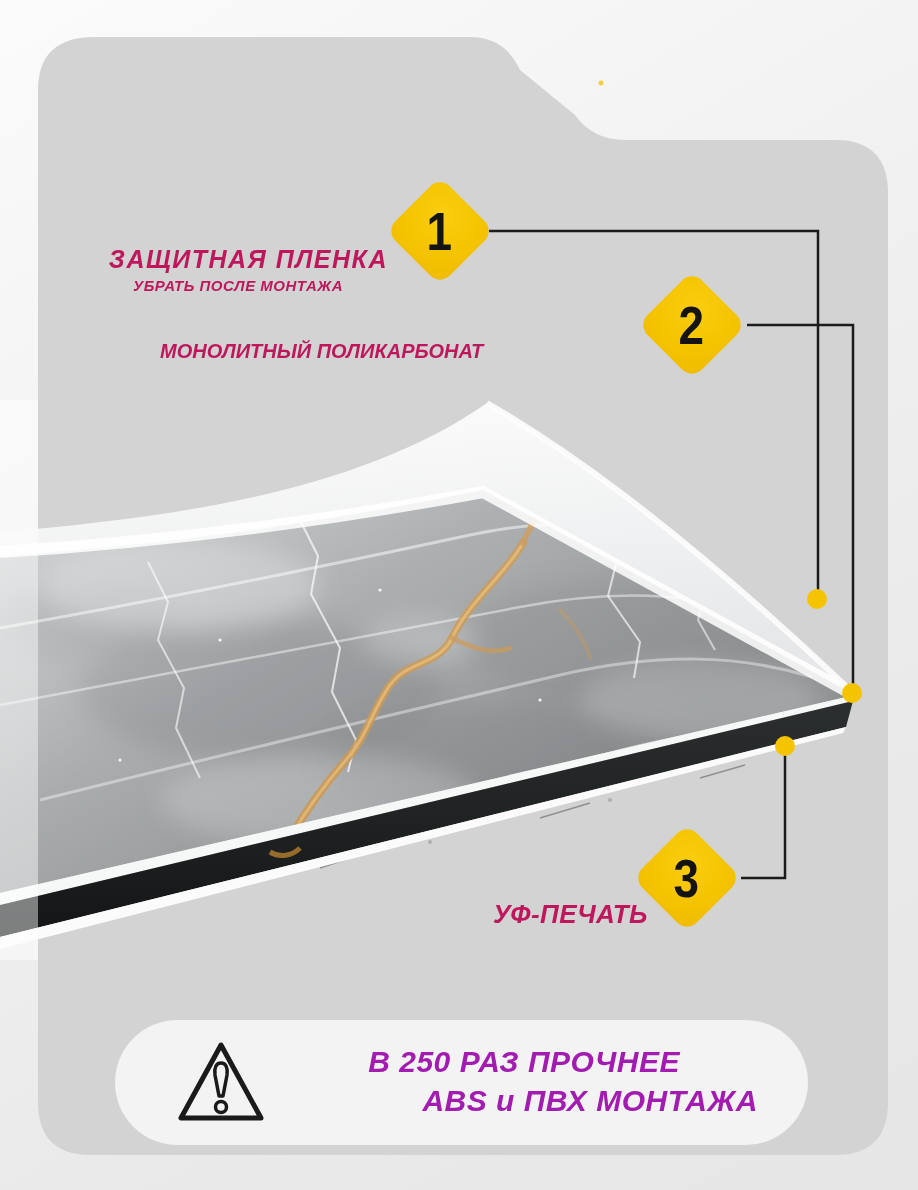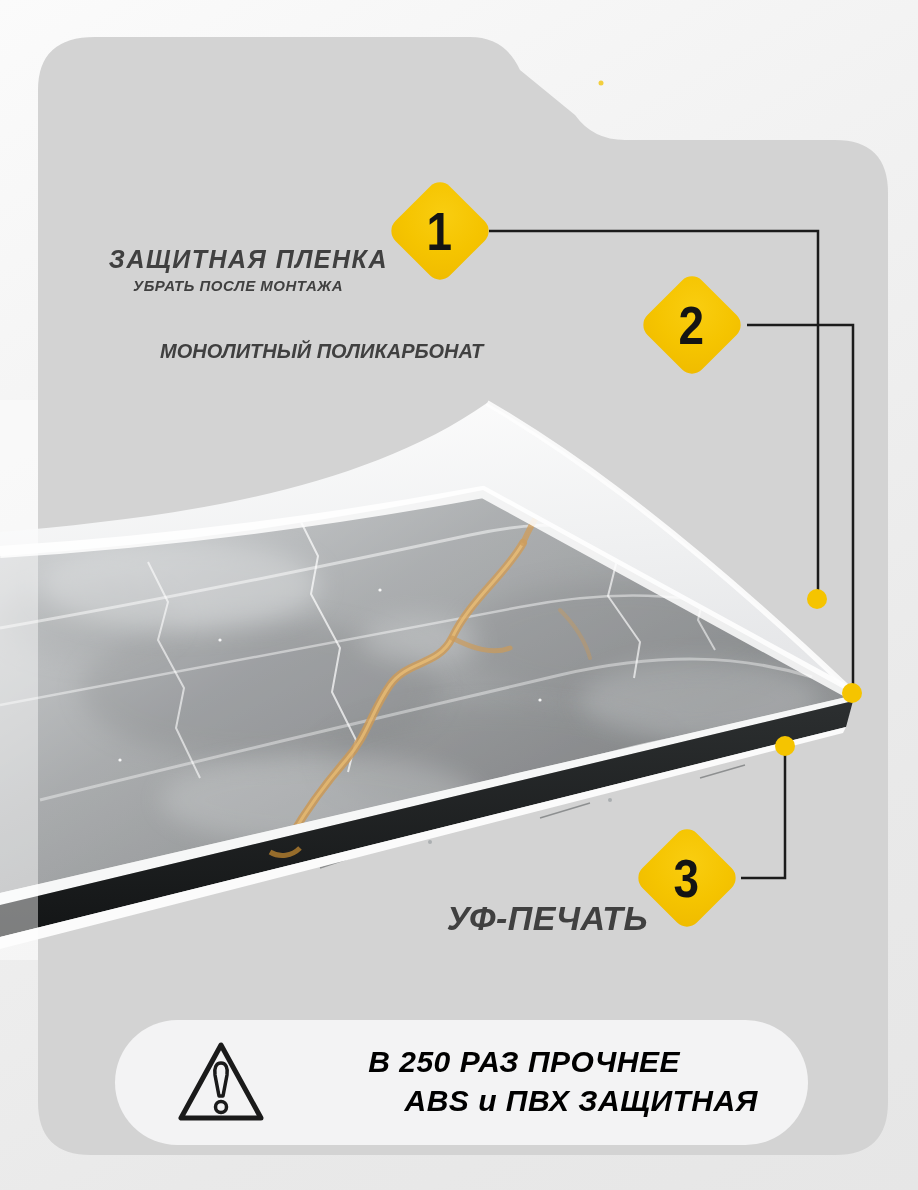--- a/index.html
+++ b/index.html
@@ -3,44 +3,44 @@
 <meta charset="utf-8">
 <style>
   html,body{margin:0;padding:0;}
   body{
     width:918px;height:1190px;position:relative;overflow:hidden;
     background:linear-gradient(150deg,#fbfbfb 0%,#f2f2f2 35%,#e9e9e9 75%,#e6e6e6 100%);
     font-family:"Liberation Sans",sans-serif;
   }
   #scene{position:absolute;left:0;top:0;width:918px;height:1190px;display:block;}
   .label{
-    position:absolute;color:#404040;font-weight:bold;font-style:italic;
+    position:absolute;color:#be185d;font-weight:bold;font-style:italic;
     white-space:nowrap;line-height:1.05;
   }
   .label-title{font-size:25px;letter-spacing:1.5px;}
   .label-sub{font-size:15px;letter-spacing:.5px;text-align:center;}
   .label-mid{font-size:20px;letter-spacing:0px;}
-  .label-uv{font-size:34px;letter-spacing:.5px;}
+  .label-uv{font-size:26px;letter-spacing:.5px;}
   .badge{
     position:absolute;width:77px;height:77px;border-radius:14px;
     background:radial-gradient(circle at 38% 32%,#f9cd10 0%,#f5c400 55%,#efba00 100%);
     transform:translate(-50%,-50%) rotate(45deg);
     display:flex;align-items:center;justify-content:center;
   }
   .badge .num{
     transform:rotate(-45deg) scaleX(.85);
     font-size:54px;font-weight:bold;color:#141414;line-height:1;
   }
   .pill{
     position:absolute;left:115px;top:1020px;width:693px;height:125px;
     border-radius:63px;background:#f3f3f4;
   }
   .pill .warn{position:absolute;left:58px;top:18px;}
   .foot-line{
-    position:absolute;color:#000000;font-weight:bold;font-style:italic;
+    position:absolute;color:#a21caf;font-weight:bold;font-style:italic;
     font-size:30px;white-space:nowrap;letter-spacing:.5px;
   }
   .foot-line.l1{top:25px;right:128px;}
   .foot-line.l2{top:64px;right:50px;}
 </style>
 </head>
 <body>
 
 <svg id="scene" viewBox="0 0 918 1190">
   <defs>
@@ -157,14 +157,14 @@
 <div class="label label-mid" style="left:160px;top:341px">МОНОЛИТНЫЙ ПОЛИКАРБОНАТ</div>
 <div class="label label-uv" style="right:270px;top:901px">УФ-ПЕЧАТЬ</div>
 
 <div class="pill">
   <svg class="warn" width="96" height="92" viewBox="0 0 96 92">
     <path d="M48,7 L8,80 L88,80 Z" fill="none" stroke="#1a1a1a" stroke-width="5" stroke-linejoin="round"></path>
     <path d="M48,25 C43,25 41,30 42,37 L46,58 L50,58 L54,37 C55,30 53,25 48,25 Z" fill="none" stroke="#1a1a1a" stroke-width="3.5" stroke-linejoin="round"></path>
     <circle cx="48" cy="69" r="5.5" fill="none" stroke="#1a1a1a" stroke-width="3.5"></circle>
   </svg>
   <div class="foot-line l1">В 250 РАЗ ПРОЧНЕЕ</div>
-  <div class="foot-line l2">ABS и ПВХ ЗАЩИТНАЯ</div>
+  <div class="foot-line l2">ABS и ПВХ МОНТАЖА</div>
 </div>
 
 </body></html>

